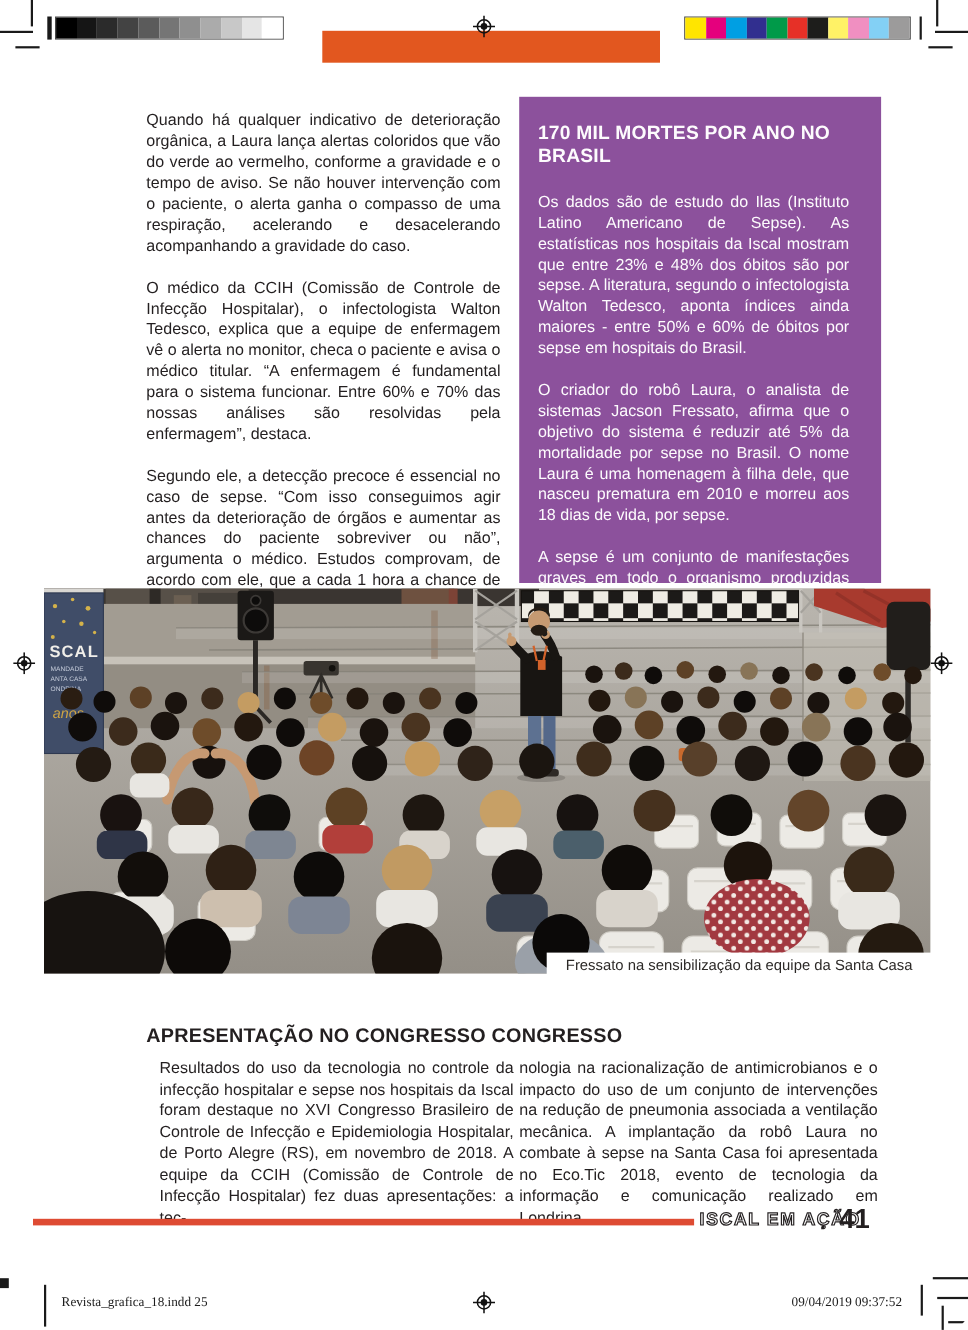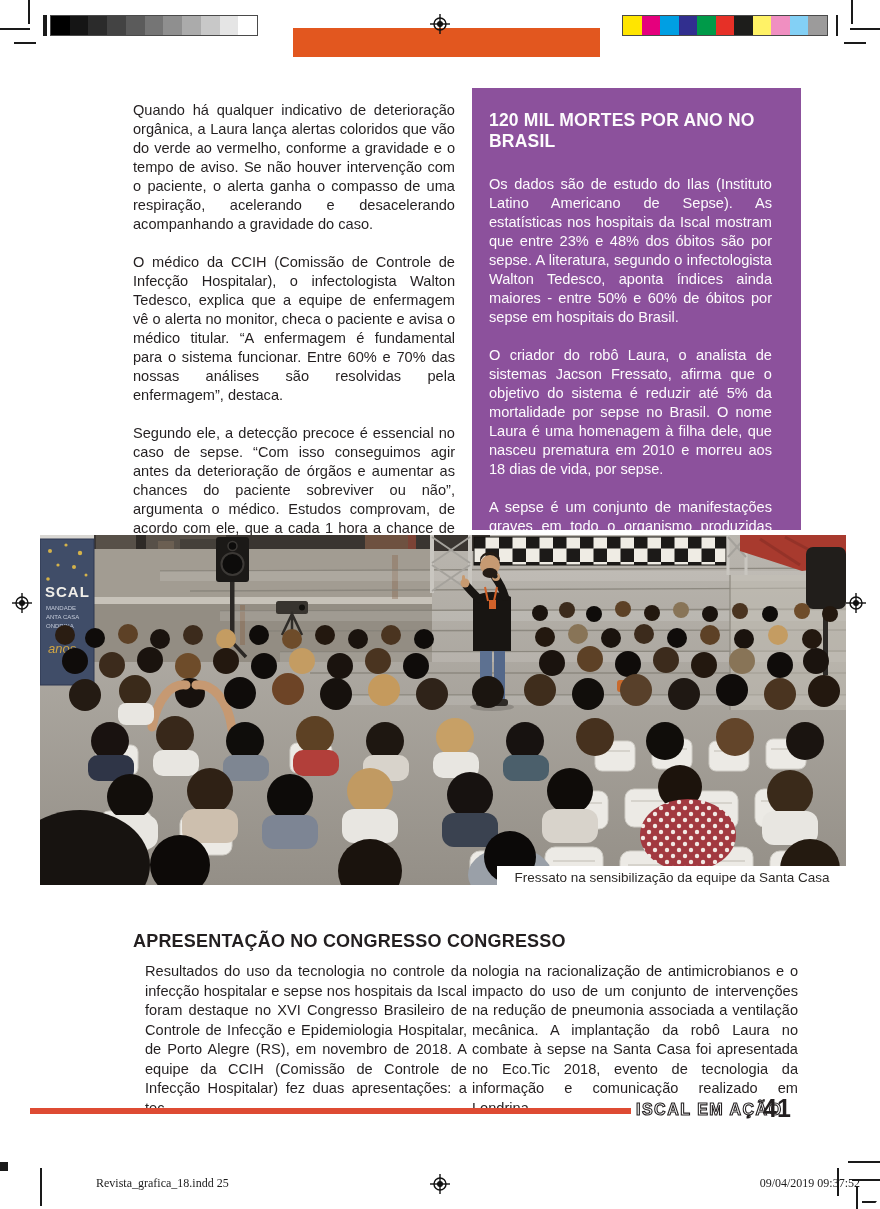--- a/index.html
+++ b/index.html
@@ -32,21 +32,21 @@
   .col.left{left:133px;width:322px;}
   .col.right{left:460px;width:326px;}
   
   .footer-rule{position:absolute;left:30px;top:1108px;width:601px;height:6px;background:#DE4B33;}
   .footer-brand{position:absolute;left:636px;top:1101px;width:118px;text-align:center;
                 font-size:16px;font-weight:bold;letter-spacing:1.5px;color:#231F20;white-space:nowrap;}
   @supports (-webkit-text-stroke: 1px black){
     .footer-brand{color:#ffffff;-webkit-text-stroke:1.1px #231F20;}
   }
   .page-number{position:absolute;left:763px;top:1094px;font-size:25px;font-weight:bold;color:#231F20;}
-  .print-footer{position:absolute;font-family:"Liberation Serif",serif;font-size:12px;color:#1c1c1c;margin-left:40px;}
+  .print-footer{position:absolute;font-family:"Liberation Serif",serif;font-size:12px;color:#1c1c1c;}
   .pf-left{left:56px;top:1176px;}
   .pf-right{left:660px;top:1176px;width:160px;text-align:right;}
 </style>
 </head>
 <body>
 
 <div class="page">
 
   <div class="mark" style="left:28px;top:0;width:1.5px;height:24px;"></div>
   <div class="mark" style="left:0;top:28px;width:30px;height:1.5px;"></div>
@@ -95,21 +95,21 @@
   <div class="mark" style="left:850px;top:28px;width:30px;height:1.5px;"></div>
   <div class="mark" style="left:844px;top:42px;width:22px;height:1.5px;"></div>
 
   <div class="article">
     <p>Quando há qualquer indicativo de deterioração orgânica, a Laura lança alertas coloridos que vão do verde ao vermelho, conforme a gravidade e o tempo de aviso.  Se não houver intervenção com o paciente, o alerta ganha o compasso de uma respiração, acelerando e desacelerando acompanhando a gravidade do caso.</p>
     <p>O médico da CCIH (Comissão de Controle de Infecção Hospitalar), o infectologista Walton Tedesco, explica que a equipe de enfermagem vê o alerta no monitor, checa o paciente e avisa o médico titular. “A enfermagem é fundamental para o sistema funcionar. Entre 60% e 70% das nossas análises são resolvidas pela enfermagem”, destaca.</p>
     <p>Segundo ele, a detecção precoce é essencial no caso de sepse. “Com isso conseguimos agir antes da deterioração de órgãos e aumentar as chances do paciente sobreviver ou não”, argumenta o médico. Estudos comprovam, de acordo com ele, que a cada 1 hora a chance de óbito do paciente com sepse aumenta em 7%.</p>
   </div>
 
   <aside class="purple-box">
-    <h2>120 MIL MORTES POR ANO NO BRASIL</h2>
+    <h2>170 MIL MORTES POR ANO NO BRASIL</h2>
     <p>Os dados são de estudo do Ilas (Instituto Latino Americano de Sepse). As estatísticas nos hospitais da Iscal mostram que entre 23% e 48% dos óbitos são por sepse. A literatura, segundo o infectologista Walton Tedesco, aponta índices ainda maiores - entre 50% e 60% de óbitos por sepse em hospitais do Brasil.</p>
     <p>O criador do robô Laura, o analista de sistemas Jacson Fressato, afirma que o objetivo do sistema é reduzir até 5% da mortalidade por sepse no Brasil. O nome Laura é uma homenagem à filha dele, que nasceu prematura em 2010 e morreu aos 18 dias de vida, por sepse.</p>
     <p>A sepse é um conjunto de manifestações graves em todo o organismo produzidas por uma infecção. Conhecida como infecção generalizada, antigamente recebia o nome de septicemia ou infecção no sangue. A sepse leva a uma disfunção do organismo ou falência múltipla dos órgãos.</p>
   </aside>
 
   <div class="photo">
     <svg viewBox="0 0 806 350" preserveAspectRatio="none">
       <defs>
         <linearGradient id="concrete" x1="0" y1="0" x2="0" y2="1">
           <stop offset="0" stop-color="#bab6af"></stop>

